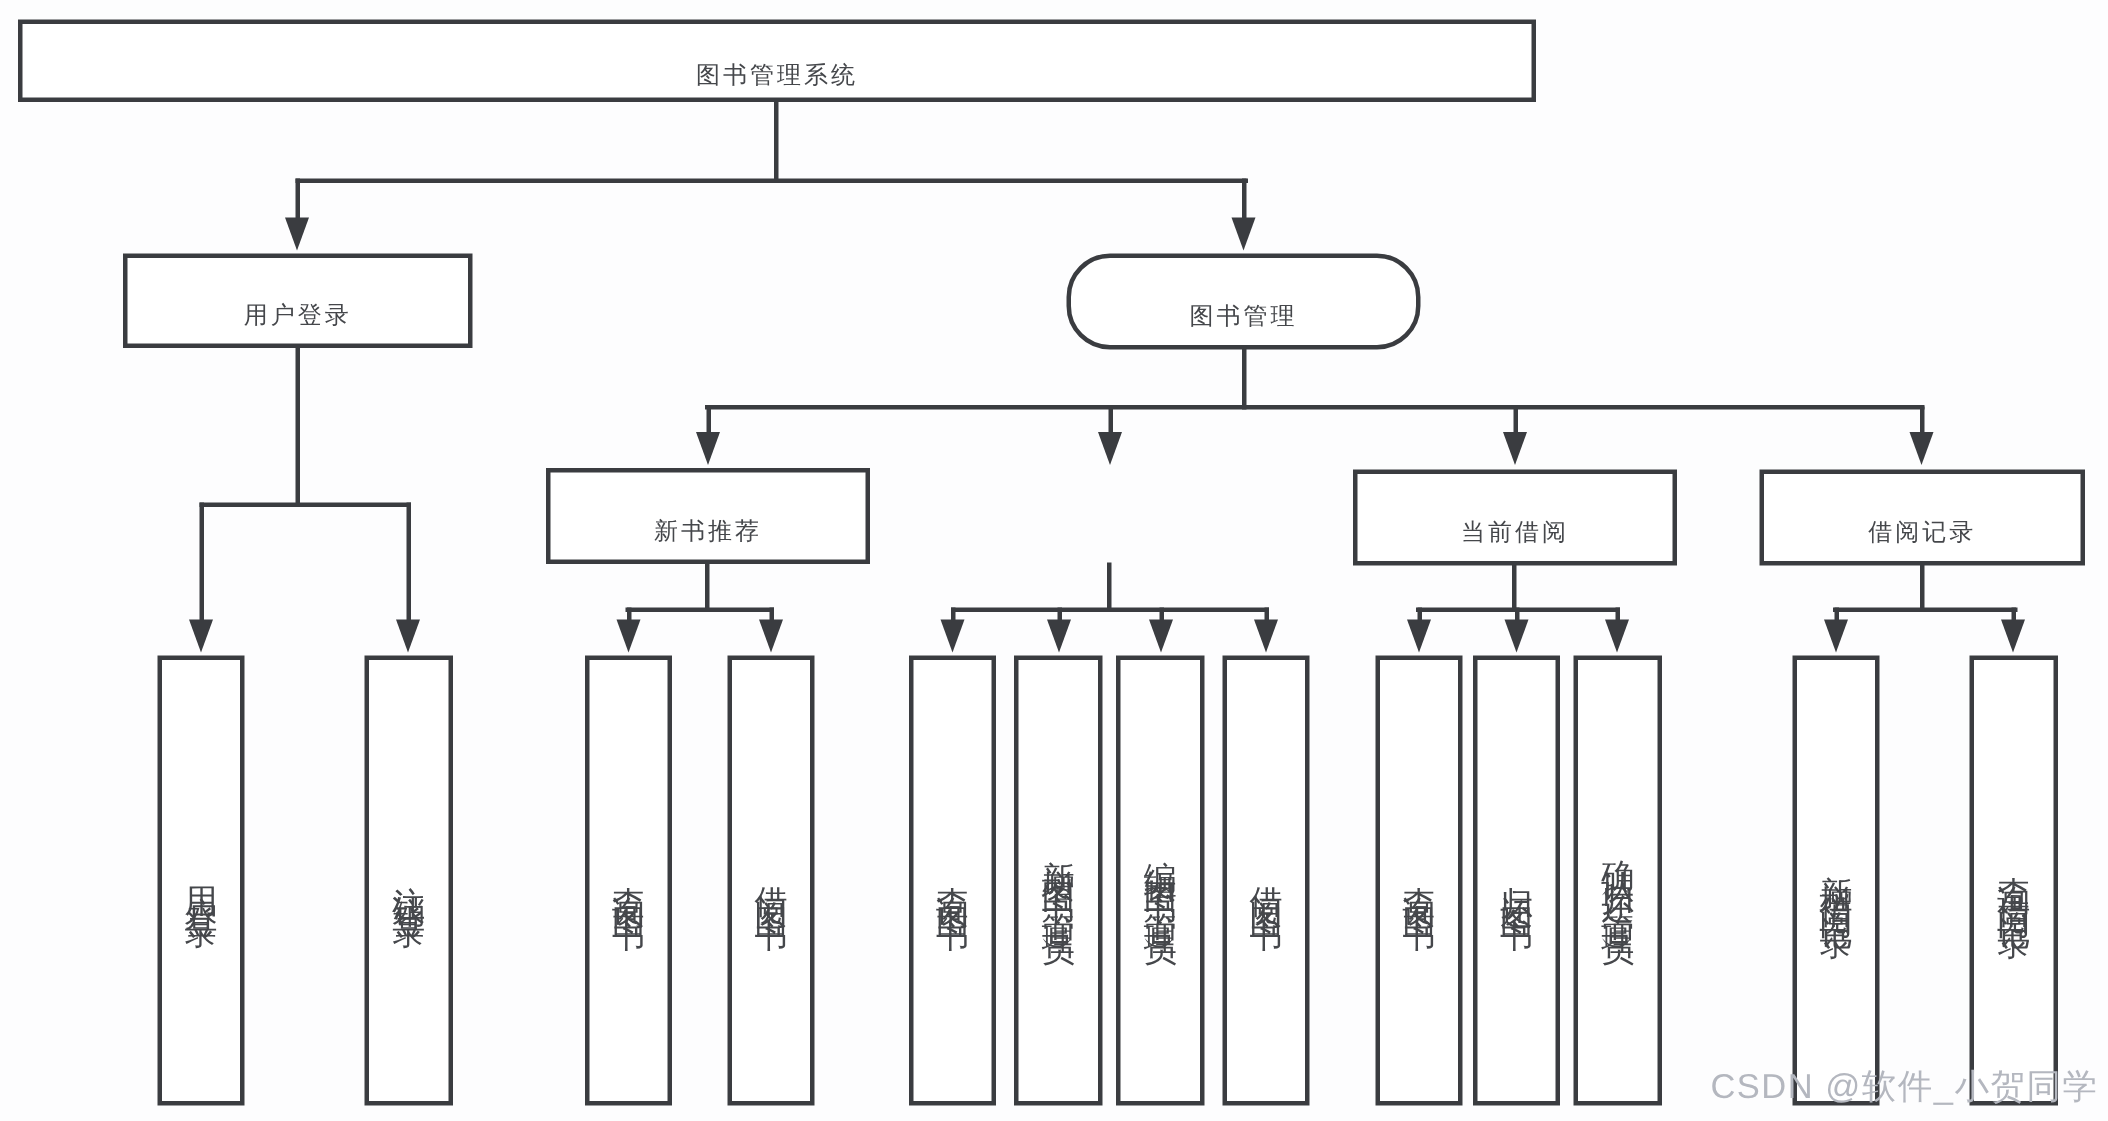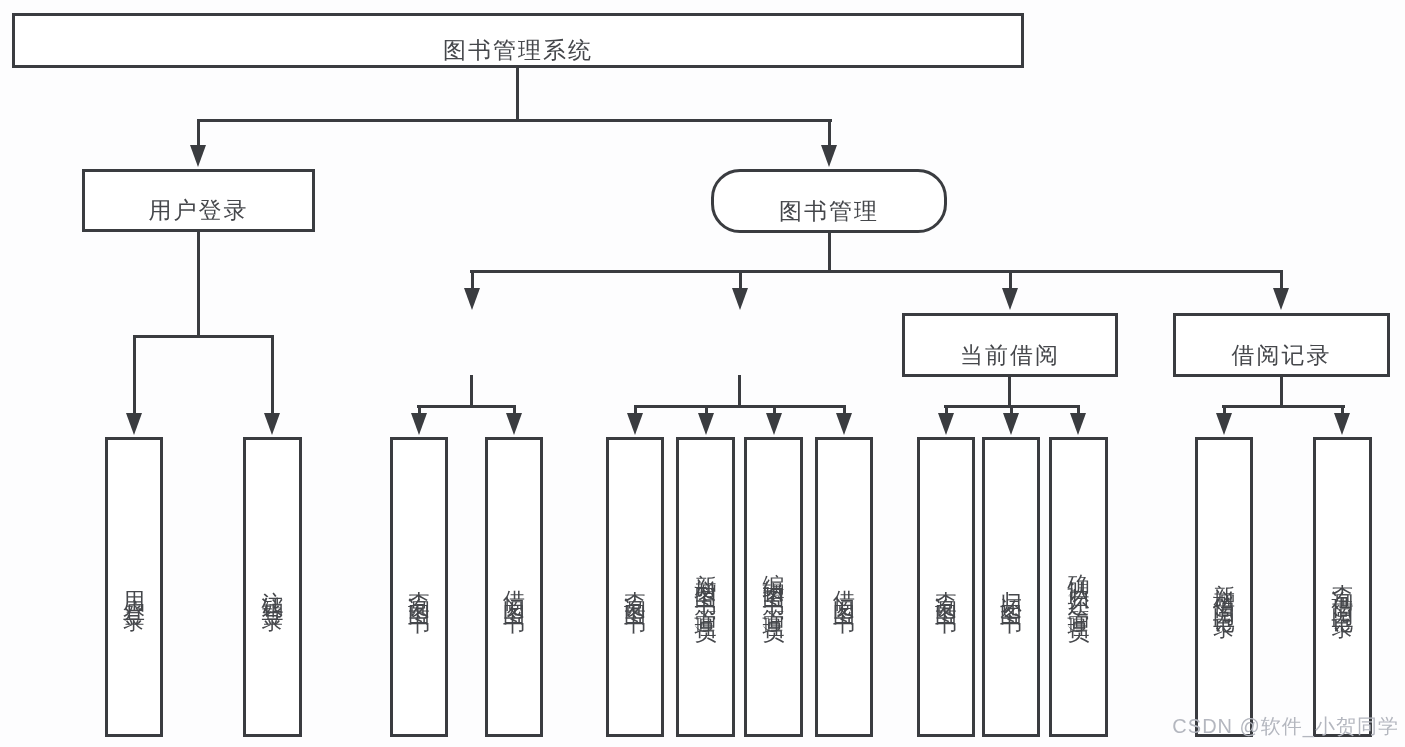--- a/index.html
+++ b/index.html
@@ -18,21 +18,21 @@
     overflow:hidden;
   }
   .box{
     position:absolute;
     box-sizing:border-box;
     border:3px solid var(--line);
     background:#fff;
     display:flex;align-items:center;justify-content:center;
   }
   .hlabel{
-    font-size:23px;
+    font-size:16px;
     letter-spacing:2px;
     color:var(--text);
     white-space:nowrap;
     margin-top:20px;
   }
   .leaf .vlabel{
     writing-mode:vertical-rl;
     text-orientation:mixed;
     font-size:22px;
     letter-spacing:7px;
@@ -46,21 +46,21 @@
     content:"";position:absolute;left:7px;top:0;bottom:20px;width:3px;
     background:var(--line);
   }
   .arr::after{
     content:"";position:absolute;left:0;bottom:0;width:0;height:0;
     border-left:8px solid transparent;border-right:8px solid transparent;
     border-top:22px solid var(--line);
   }
   .watermark{
     position:absolute;right:6px;bottom:7px;
-    font-size:20px;letter-spacing:1px;
+    font-size:23px;letter-spacing:1px;
     color:var(--wm);
     z-index:9;
     white-space:nowrap;
   }
 </style>
 </head>
 <body>
 
 <div id="canvas">
 
@@ -85,20 +85,23 @@
   <div class="arr" style="left:134px;top:335px;height:100px;"></div>
   <div class="arr" style="left:272px;top:335px;height:100px;"></div>
 
   <div class="vline" style="left:828px;top:231px;height:42px;"></div>
   <div class="hline" style="left:470px;top:270px;width:813px;"></div>
   <div class="arr" style="left:472px;top:271px;height:39px;"></div>
   <div class="arr" style="left:740px;top:271px;height:39px;"></div>
   <div class="arr" style="left:1010px;top:271px;height:39px;"></div>
   <div class="arr" style="left:1281px;top:271px;height:39px;"></div>
 
+  <div class="box" style="left:364px;top:312px;width:216px;height:64px;">
+    <span class="hlabel">新书推荐</span>
+  </div>
   <div class="box" style="left:902px;top:313px;width:216px;height:64px;">
     <span class="hlabel">当前借阅</span>
   </div>
   <div class="box" style="left:1173px;top:313px;width:217px;height:64px;">
     <span class="hlabel">借阅记录</span>
   </div>
 
   <div class="vline" style="left:470px;top:375px;height:33px;"></div>
   <div class="hline" style="left:417px;top:405px;width:99px;"></div>
   <div class="arr" style="left:419px;top:405px;height:30px;"></div>

